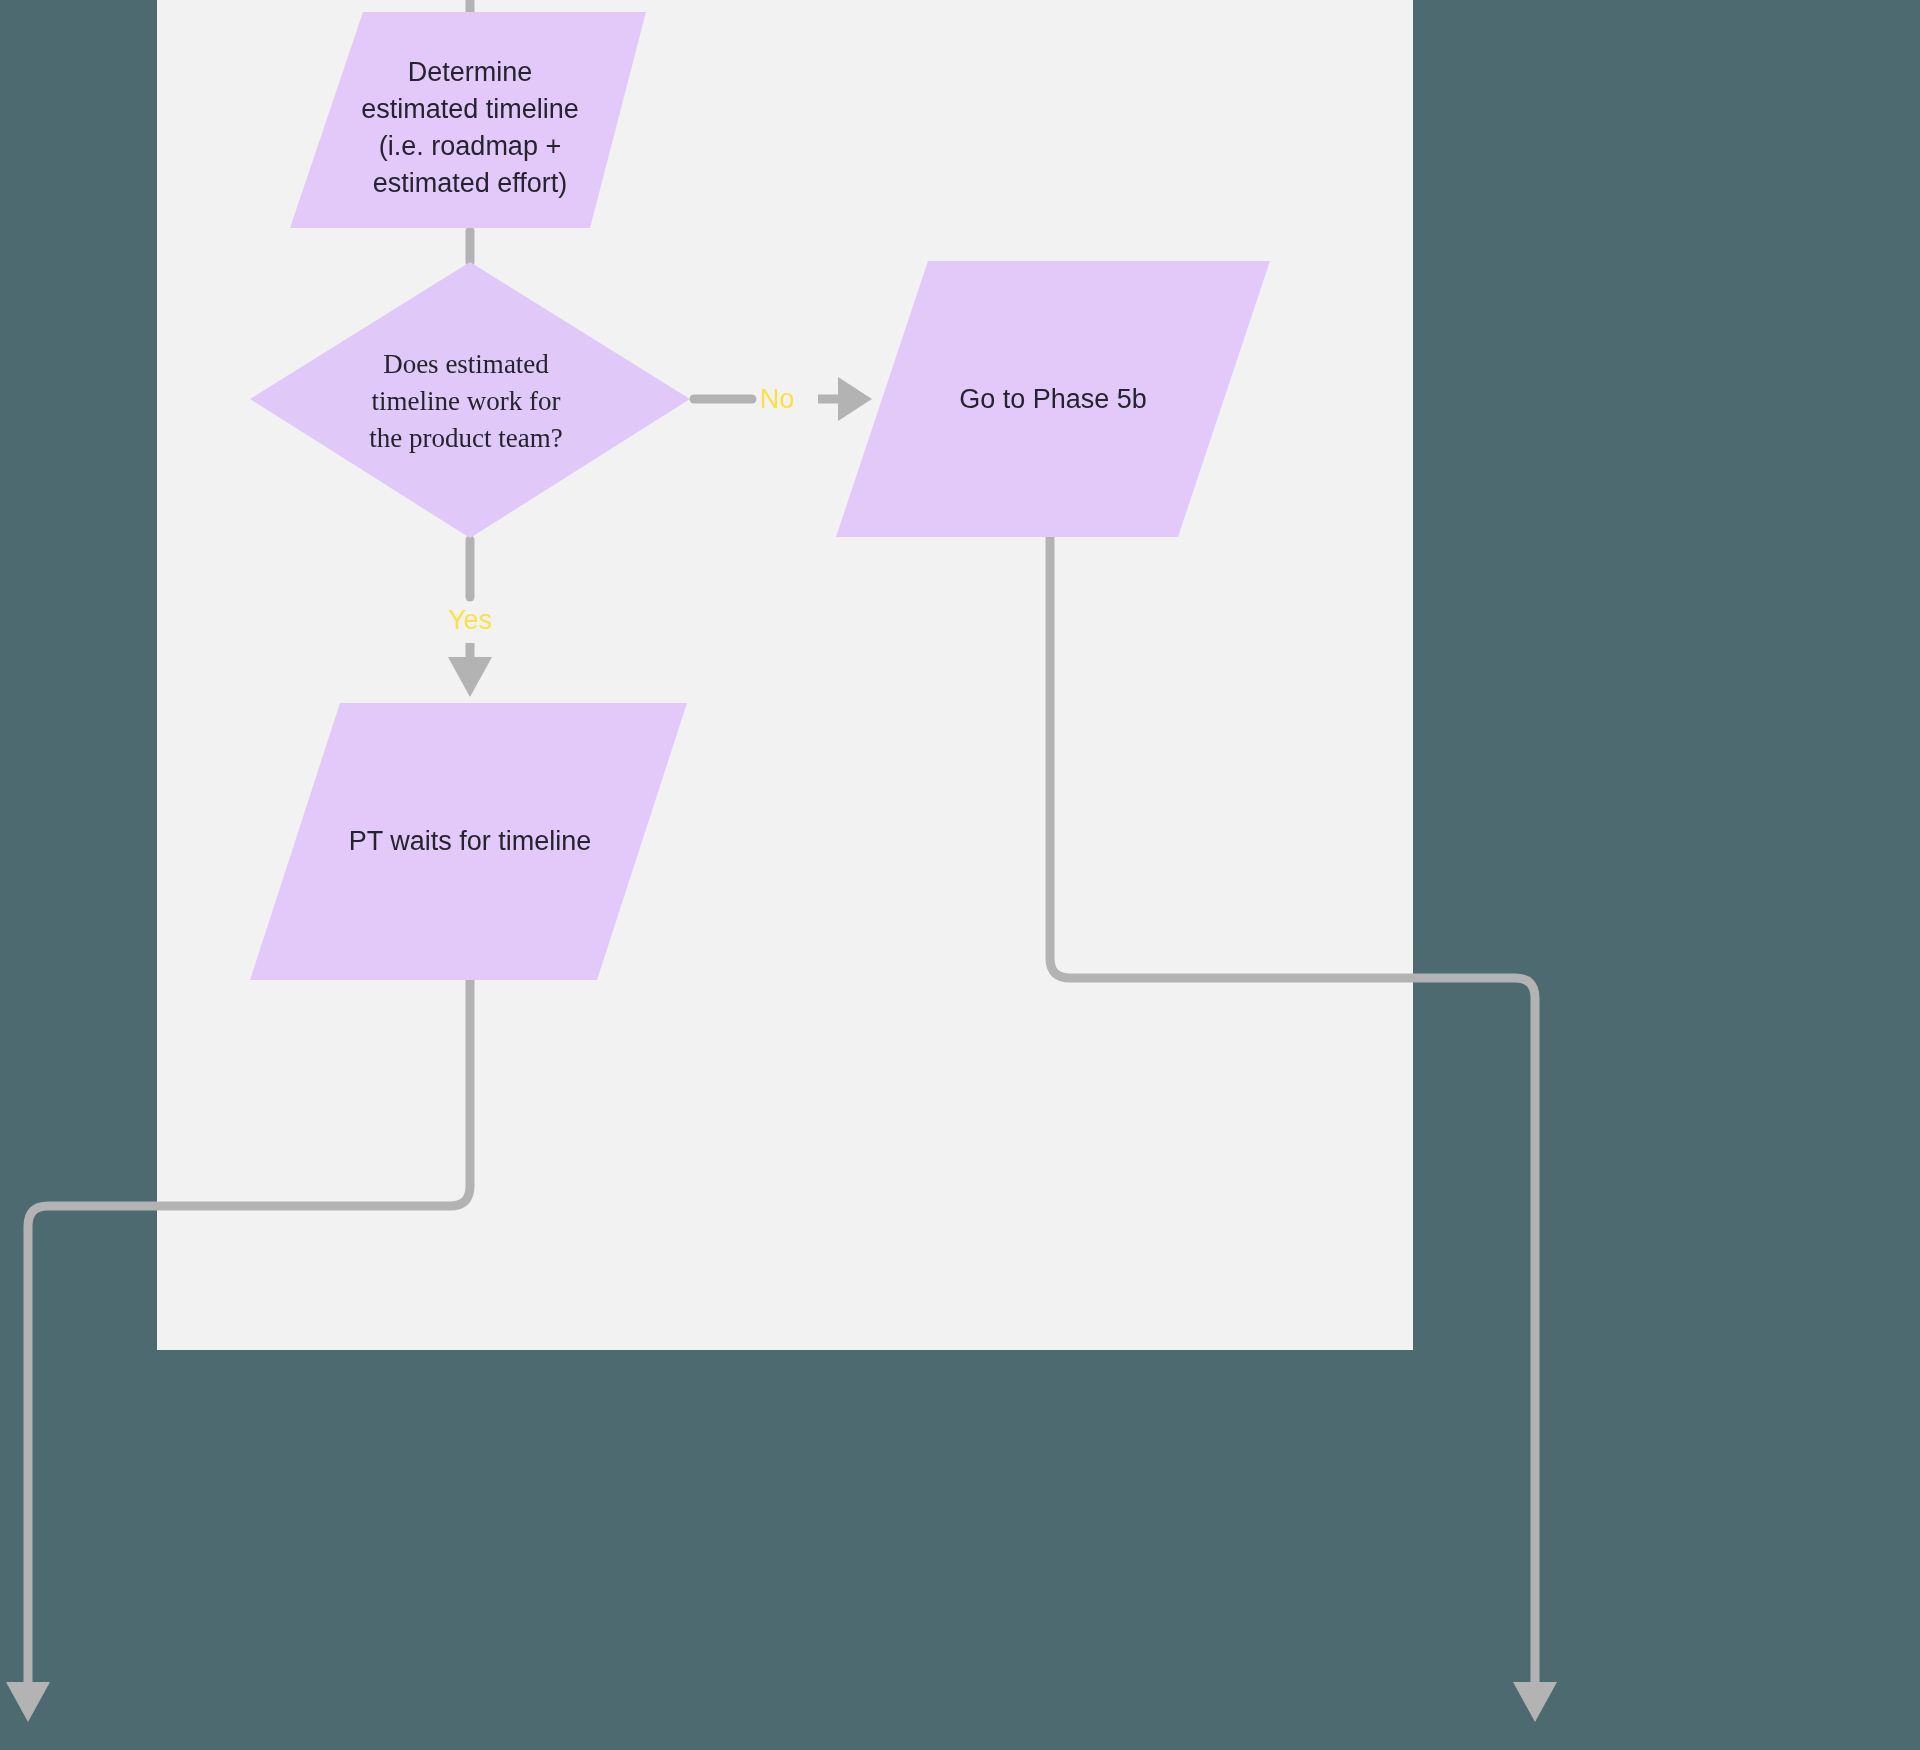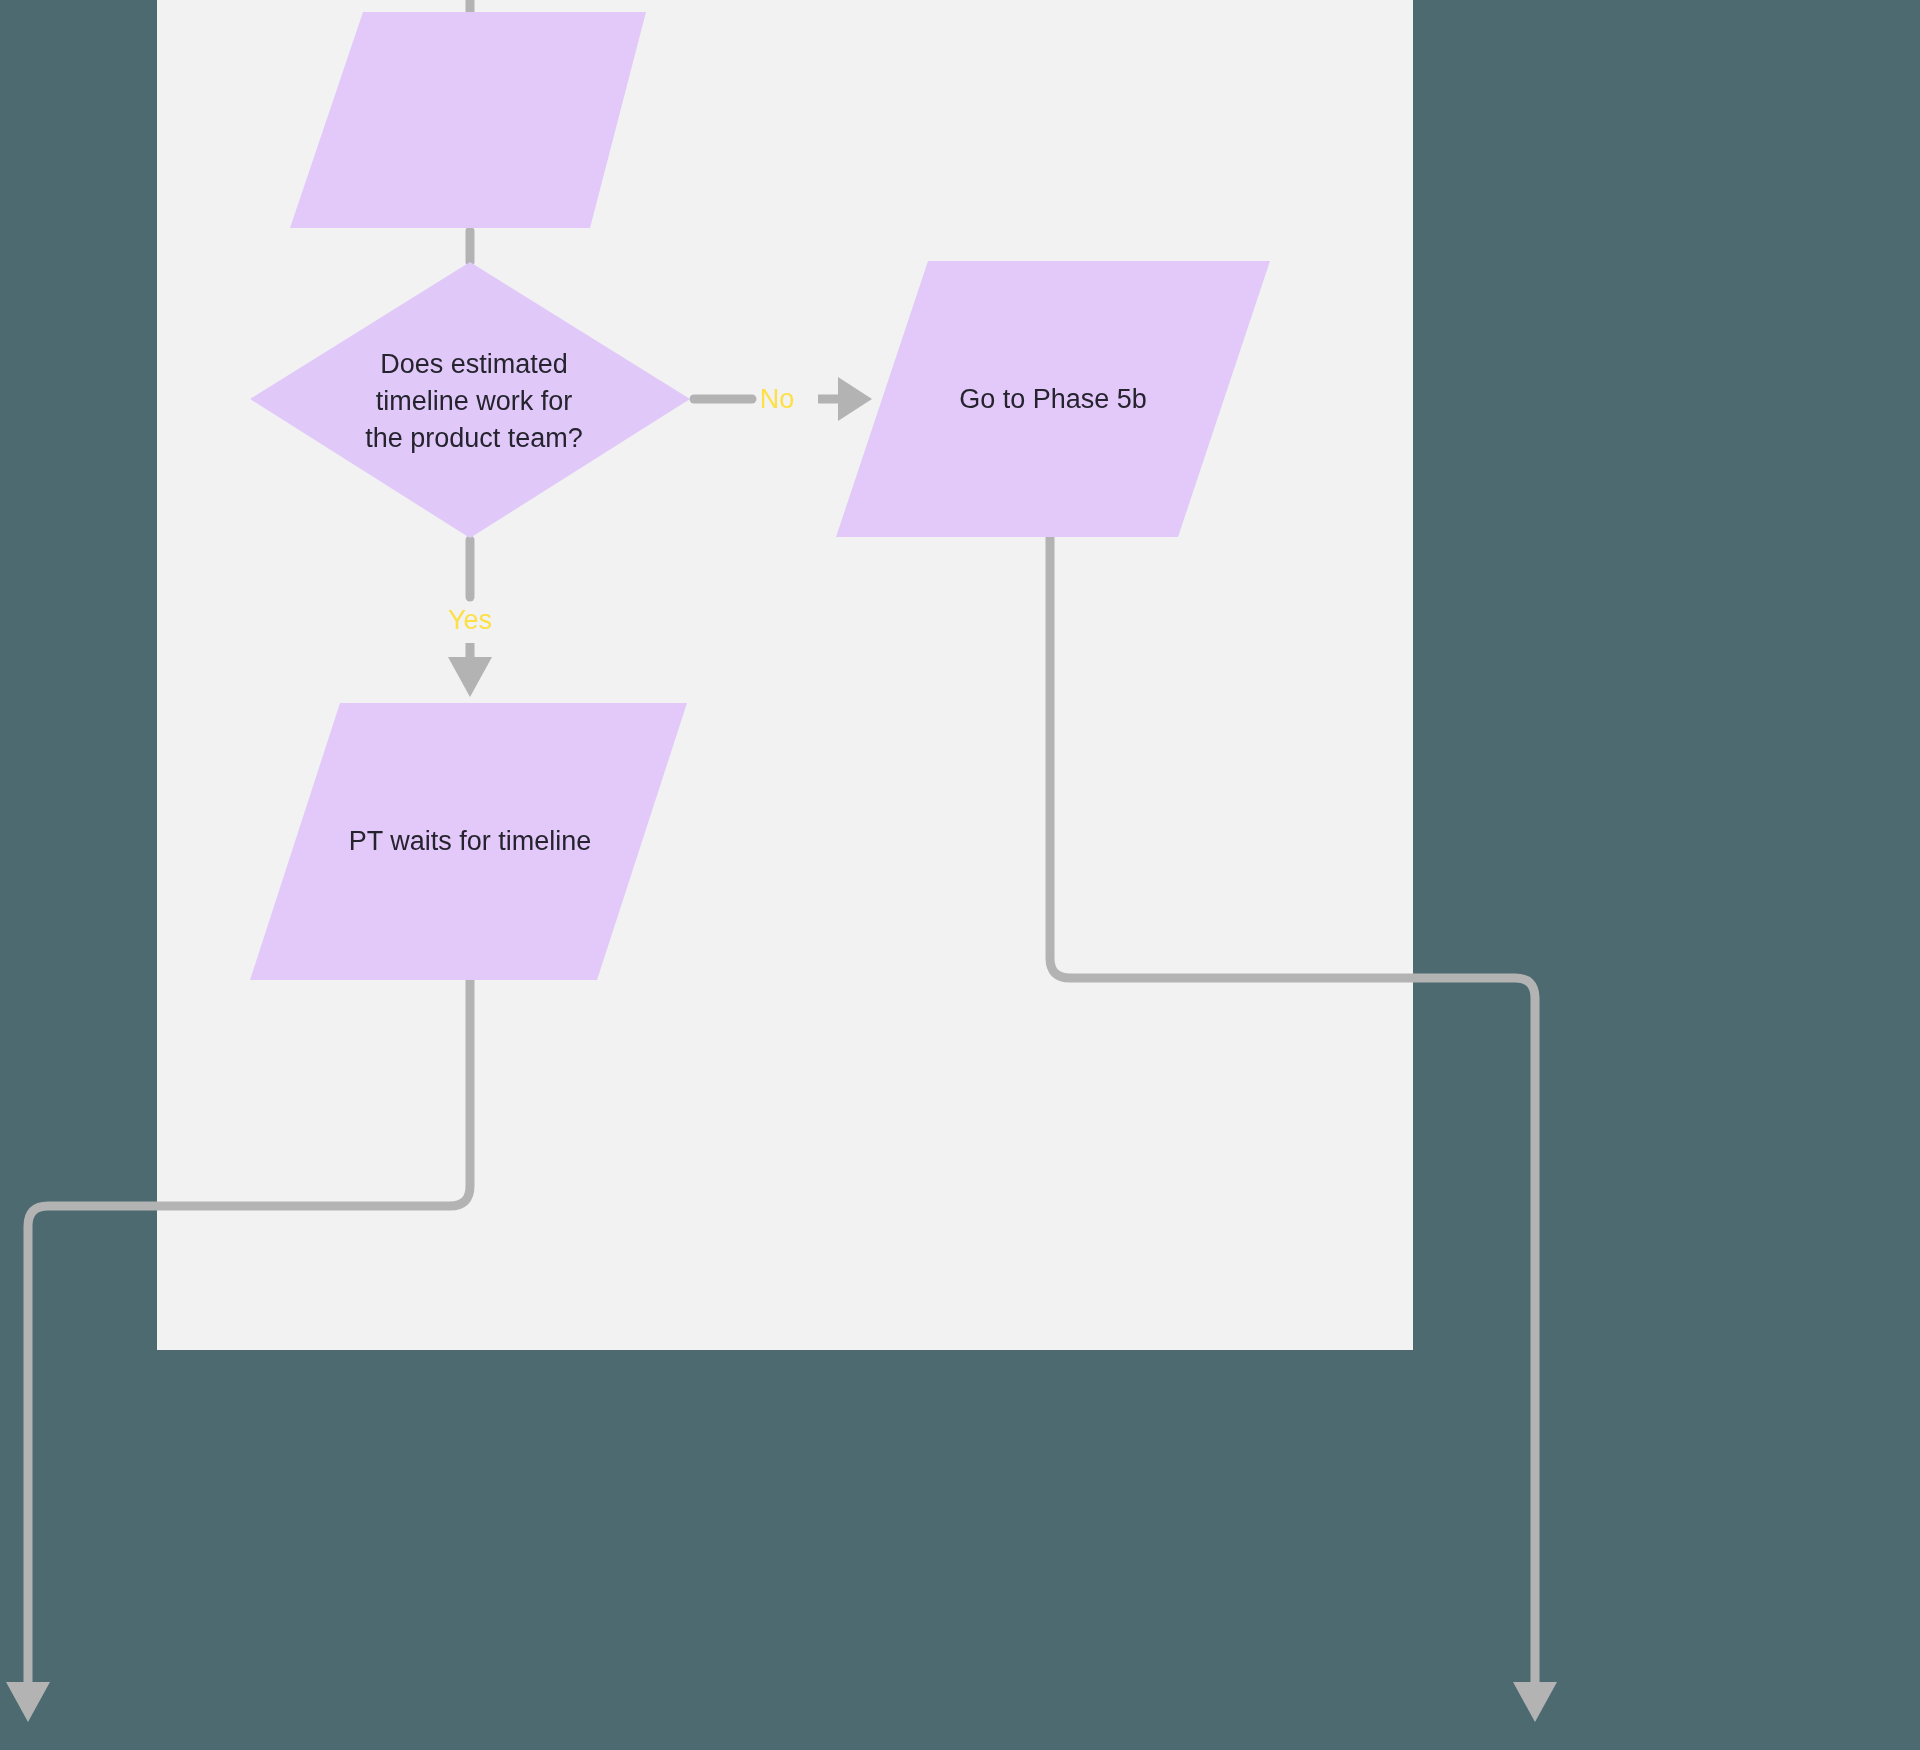--- a/index.html
+++ b/index.html
@@ -87,22 +87,26 @@
 
     <path d="M363,12 L646,12 L590,228 L290,228 Z" fill="#e2c9fa" stroke="none" stroke-linejoin="round"></path>
 
     <path d="M470,262 L690,399 L470,538 L250,399 Z" fill="#e0c9f8" stroke="none" stroke-linejoin="round"></path>
 
     <path d="M928,261 L1270,261 L1178,537 L836,537 Z" fill="#e2c9fa" stroke="none" stroke-linejoin="round"></path>
 
     <path d="M340,703 L687,703 L597,980 L250,980 Z" fill="#e2c9fa" stroke="none" stroke-linejoin="round"></path>
   </svg>
 
+  <div class="node-label" style="left:300px; top:54px; width:340px;">Determine
+estimated timeline
+(i.e. roadmap +
+estimated effort)</div>
 
-  <div class="node-label" style="left:304px; top:346px; width:340px;">Does estimated
+  <div class="node-label" style="left:296px; top:346px; width:340px;font-family:Liberation Serif, serif;">Does estimated
 timeline work for
 the product team?</div>
 
   <div class="node-label" style="left:883px; top:381px; width:340px;">Go to Phase 5b</div>
 
   <div class="node-label" style="left:300px; top:823px; width:340px;">PT waits for timeline</div>
 
   <div class="edge-label" style="left:742px; top:384px; width:70px;">No</div>
 
   <div class="edge-label" style="left:435px; top:605px; width:70px;">Yes</div>

